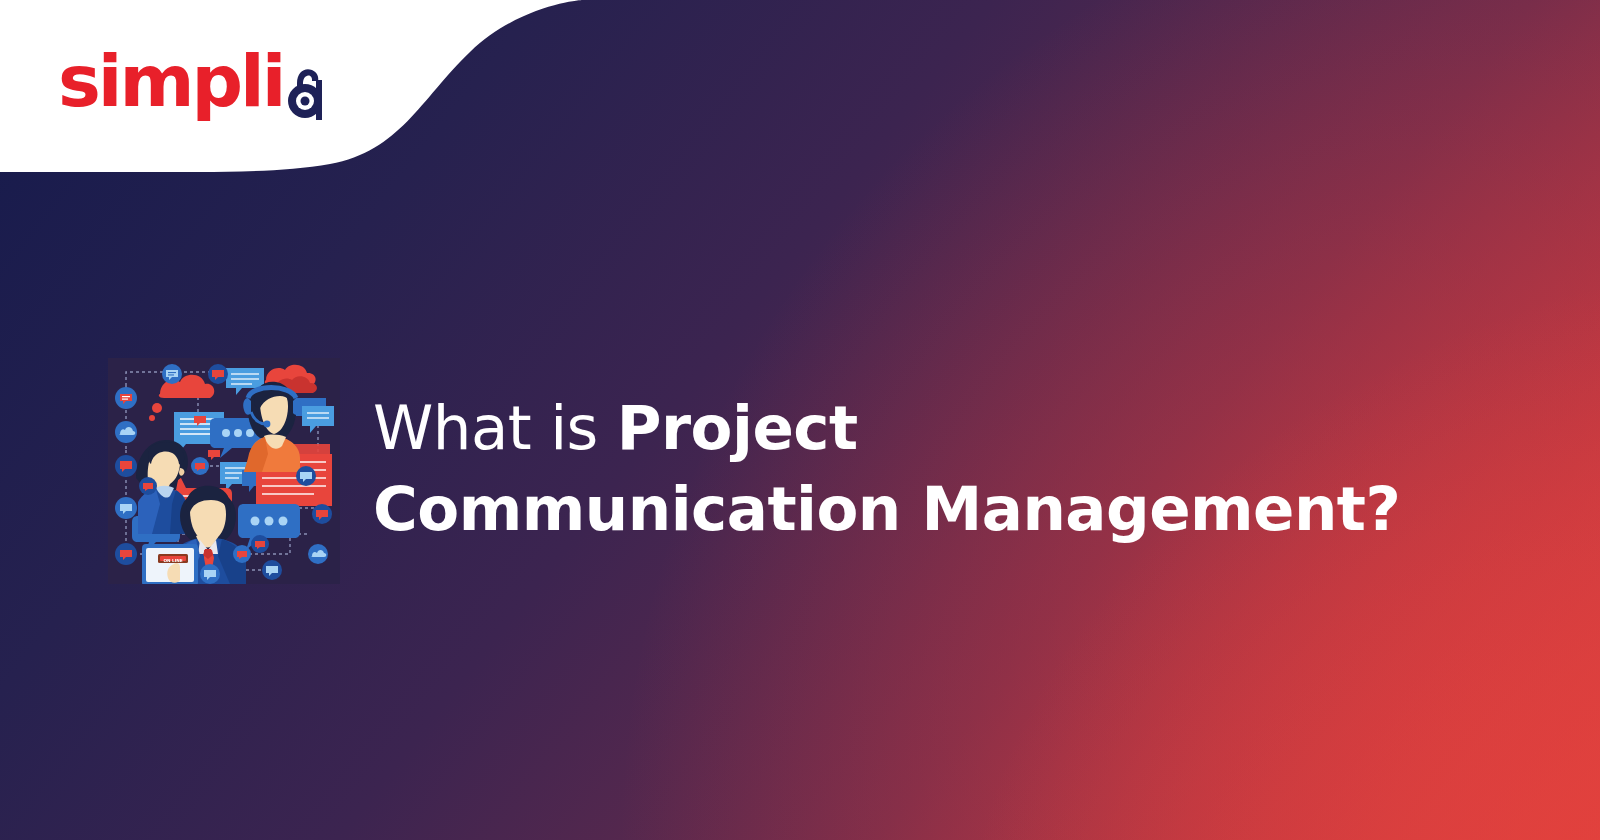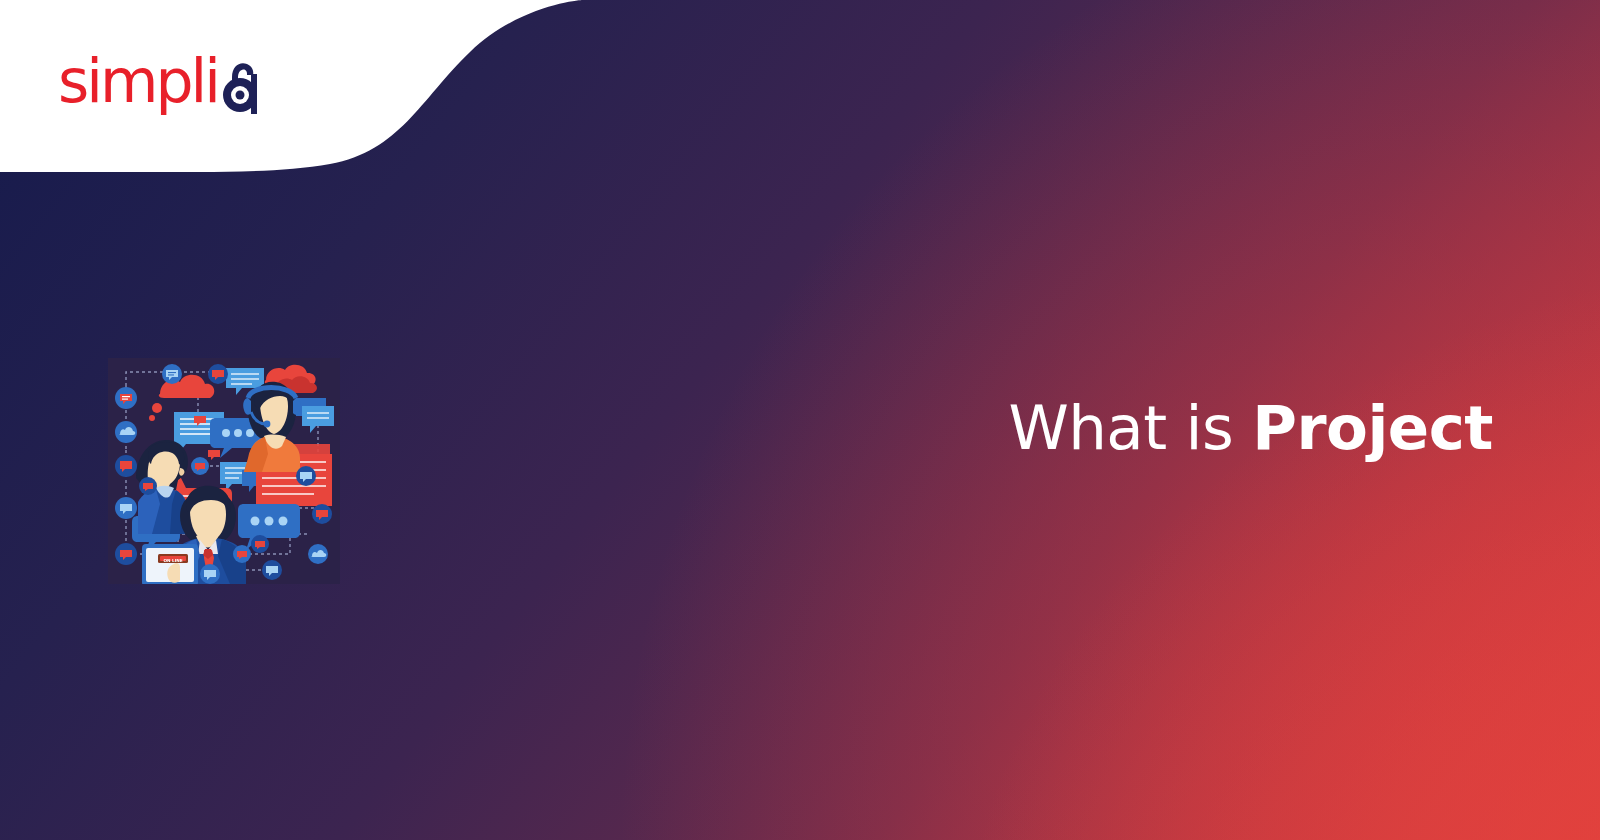--- a/index.html
+++ b/index.html
@@ -28,26 +28,26 @@
   }
   .logo-plate svg { display:block; width:100%; height:100%; }
 
   .logo-wrap {
     position:absolute; left:58px; top:38px;
     width:420px; height:86px;
     display:flex; align-items:center;
   }
   .logo-text {
     font-family:"DejaVu Sans", sans-serif;
-    font-weight:400;
-    font-size:60px;
+    font-weight:700;
+    font-size:72px;
     letter-spacing:-3px;
     color:#e8202a;
     line-height:1;
-    display:flex; align-items:center;
+    display:flex; align-items:flex-end;
   }
   .logo-a {
     position:relative;
     display:inline-block;
     width:44px; height:60px;
     vertical-align:baseline;
   }
   .logo-a svg { position:absolute; left:0; bottom:-6px; }
 
   
@@ -61,21 +61,20 @@
   
   .headline {
     position:absolute;
     left:373px; top:388px;
     width:1120px;
     color:#ffffff;
     font-family:"DejaVu Sans", sans-serif;
     font-size:61px;
     line-height:1.32;
     letter-spacing:-0.5px;
-    text-align:right;
   }
   .headline .light { font-weight:400; }
   .headline .bold  { font-weight:700; }
   .hl-line { display:block; white-space:nowrap; }
 </style>
 </head>
 <body>
 
 <div class="banner">
 
@@ -350,15 +349,16 @@
           <path d="M86 58 L98 58 L98 65 L92 65 L89 68 L89 65 L86 65 Z" fill="#e8453c"></path>
           <path d="M100 92 L112 92 L112 99 L106 99 L103 102 L103 99 L100 99 Z" fill="#e8453c"></path>
           <path d="M186 70 L198 70 L198 77 L192 77 L189 80 L189 77 L186 77 Z" fill="#2f6fc4" opacity="0"></path>
         </g>
       </g>
     </svg>
   </div>
 
   <h1 class="headline">
     <span class="hl-line"><span class="light">What is </span><span class="bold">Project</span></span>
+    <span class="hl-line bold">Communication Management?</span>
   </h1>
 
 </div>
 
 </body></html>

